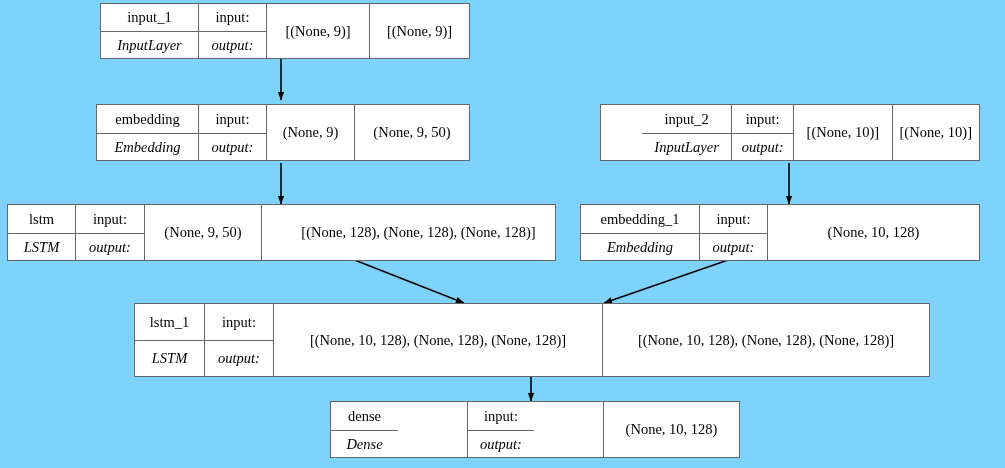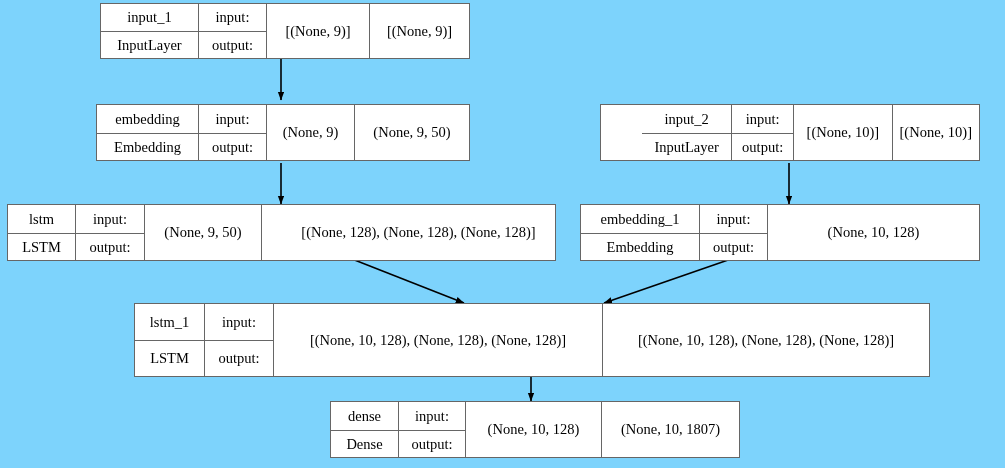--- a/index.html
+++ b/index.html
@@ -44,20 +44,21 @@
     align-items: center;
     justify-content: center;
     white-space: nowrap;
     font-size: 14.5px;
     color: #000000;
     line-height: 1;
     padding: 0 7px;
   }
   .cell + .cell {
     border-top: 1.3px solid #666666;
+    font-style: italic;
   }
   .col.single .cell {
     flex: 1 1 100%;
   }
 
   
   .edge {
     position: absolute;
     top: 0;
     left: 0;
@@ -196,18 +197,15 @@
       <div class="cell">dense</div>
       <div class="cell">Dense</div>
     </div>
     <div class="col" style="width:67px;">
       <div class="cell">input:</div>
       <div class="cell">output:</div>
     </div>
     <div class="col single" style="width:136px;">
       <div class="cell">(None, 10, 128)</div>
     </div>
-    <div class="col single" style="flex:1 1 auto;">
-      <div class="cell">(None, 10, 1807)</div>
-    </div>
   </div>
 
 </div>
 
 </body></html>

